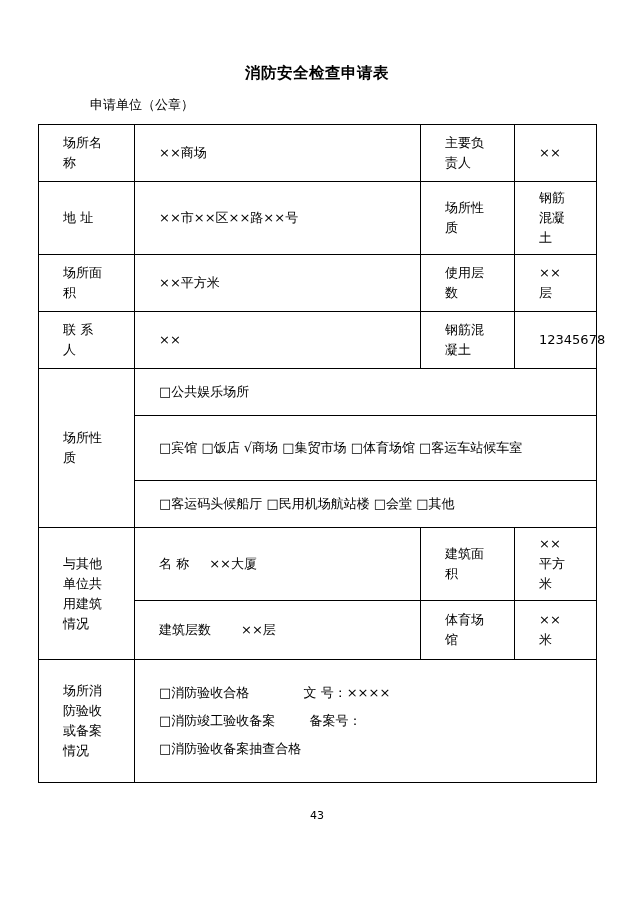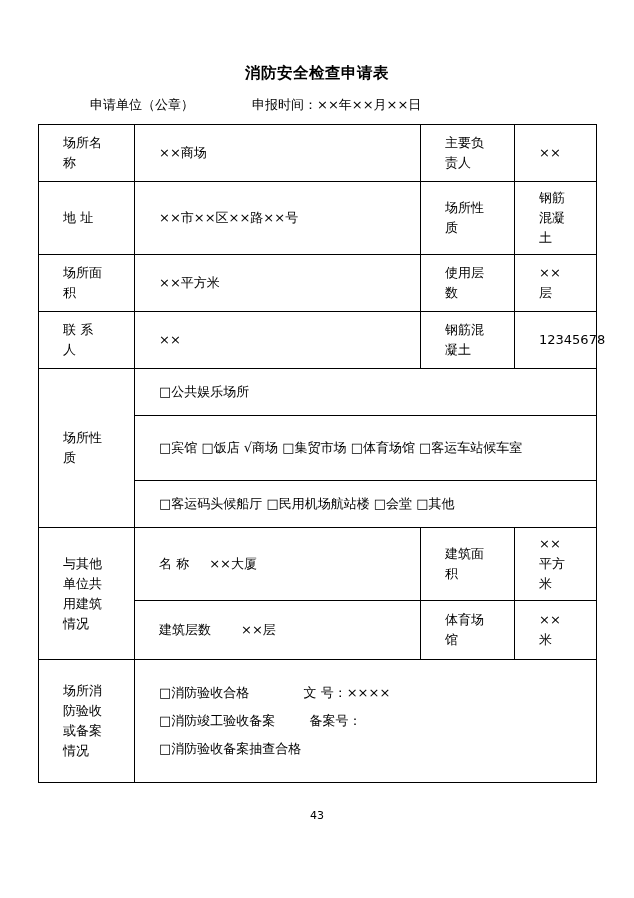--- a/index.html
+++ b/index.html
@@ -34,20 +34,21 @@
     font-weight: bold;
     font-size: 15.5px;
     line-height: 26px;
     letter-spacing: 0.5px;
   }
   .meta-row {
     display: flex;
     font-size: 13px;
     margin: 10px 0 10px 0;
     padding-left: 52px;
+    flex-direction: column;
   }
   .meta-applicant {
     white-space: nowrap;
   }
   .meta-date {
     white-space: nowrap;
     margin-left: 58px;
   }
   table.form {
     border-collapse: collapse;
@@ -104,21 +105,20 @@
 </style>
 </head>
 <body>
 
 <div class="page">
 
   <div class="title-line2">消防安全检查申请表</div>
 
   <div class="meta-row">
     <div class="meta-applicant">申请单位（公章）</div>
-    <div class="meta-date">申报时间：××年××月××日</div>
   </div>
 
   <table class="form">
     <colgroup>
       <col style="width:96px">
       <col style="width:286px">
       <col style="width:94px">
       <col style="width:82px">
     </colgroup>
     <tbody>

